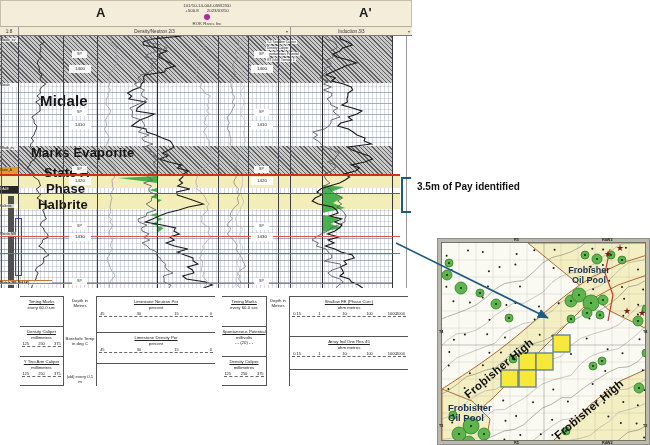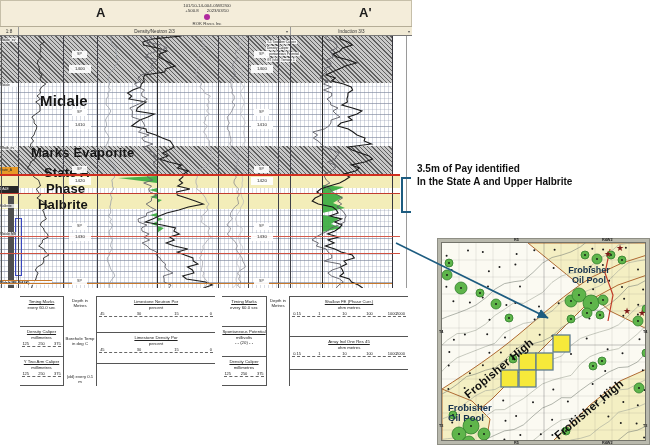--- a/index.html
+++ b/index.html
@@ -36,21 +36,21 @@
 .lgcell{position:absolute;border-top:1px solid #555;text-align:center;line-height:5.6px;padding-top:2px}
 .lgcell.last{border-bottom:1px solid #555}
 .lgtitle{text-decoration:underline}
 .lgdepth{position:absolute;border-left:1px solid #555;border-right:1px solid #555;text-align:center;line-height:5px;display:flex;flex-direction:column;justify-content:space-between;padding:2px 1px}
 .trow{position:relative;height:6px;border-bottom:1px dashed #666;margin:1px 2px 0;font-size:4px}
 .trow span{position:absolute;top:0;transform:translateX(-50%)}
 .trow span.lft{left:1%;transform:none}
 .trow span.rgt{left:auto;right:1%;transform:none}
 
 .bracket{left:401px;top:177px;width:10px;height:36px;border:2px solid var(--accent,#1d5c80);border-right:none}
-.anntext{left:417px;top:162px;font-size:10px;font-weight:bold;color:#101010;line-height:13px;white-space:nowrap}
+.anntext{left:417px;top:180px;font-size:10px;font-weight:bold;color:#101010;line-height:13px;white-space:nowrap}
 
 .map{left:437px;top:238px;width:213px;height:207px;background:#b9b9ad;border:1px solid #8f8f85;padding:3px}
 .mapinner{position:relative;width:100%;height:100%;border:1px solid #73736a;background:#fbfaf2;overflow:hidden}
 #map-svg{position:absolute;left:0;top:0}
 .maplab{position:absolute;font-weight:bold;color:#16324e;text-align:center;z-index:3;line-height:10px;font-size:9px}
 .maphigh{position:absolute;font-weight:bold;color:#0d0d0d;transform:rotate(-40deg);transform-origin:left center;font-size:11.5px;white-space:nowrap;letter-spacing:.3px;z-index:3}
 .medge{position:absolute;font-size:3.8px;color:#222;font-weight:bold;z-index:4;line-height:3.8px}
 .arrowsvg{left:0;top:0;pointer-events:none;z-index:50}
 </style>
 </head>
@@ -260,21 +260,20 @@
           <span style="left:68%">100</span>
           <span style="left:88%">1000</span>
           <span class="rgt">2000</span>
         </div>
     </div>
   </div>
 
   <div class="bracket abs"></div>
   <div class="anntext abs">
     <div>3.5m of Pay identified</div>
-    <div>In the State A and Upper Halbrite</div>
   </div>
 
   <div class="map abs">
     <div class="mapinner">
       <svg id="map-svg" width="205" height="199" viewBox="0 0 205 199">
           <rect x="0" y="0" width="205" height="199" fill="#fbfaf2"></rect>
           <path d="M86,0 L205,0 L205,86 L168,68 L140,44 L108,18 Z" fill="#f4efc3" stroke="#b06a33" stroke-width="1"></path>
           <path d="M0,146 C28,128 52,112 76,92 C100,72 124,50 150,34 L180,20 L205,12 L205,32 L176,42 L150,56 L126,80 L102,104 L76,130 L50,156 L24,178 L0,190 Z" fill="#f4efc3" stroke="#b06a33" stroke-width="1"></path>
           <path d="M110,199 L148,162 L178,138 L205,126 L205,199 Z" fill="#f4efc3" stroke="#b06a33" stroke-width="1"></path>
           <path d="M0,146 L30,158 L48,176 L44,199 L0,199 Z" fill="#f4efc3" stroke="#b06a33" stroke-width="1"></path>

